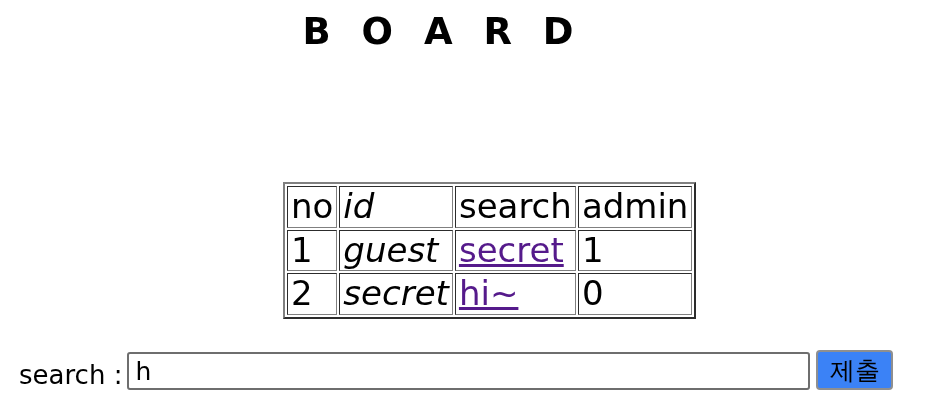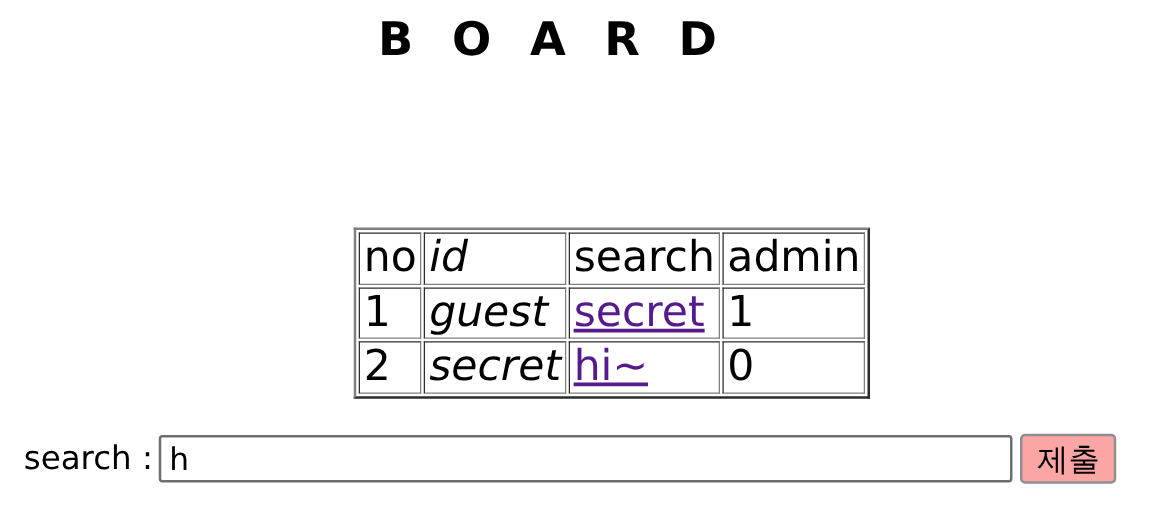--- a/index.html
+++ b/index.html
@@ -69,21 +69,21 @@
   }
 
   
   .search-form {
     position: absolute;
     left: 0;
     top: 344px;
     width: 940px;
     height: 46px;
     display: flex;
-    align-items: center;
+    align-items: flex-end;
   }
   .search-label {
     font-size: 26px;
     line-height: 30px;
     padding-left: 19px;
     padding-right: 5px;
     white-space: pre;
     color: #000000;
   }
   .search-input {
@@ -105,21 +105,21 @@
     flex: 0 0 auto;
     margin-left: 6px;
     width: 77px;
     height: 40px;
     box-sizing: border-box;
     font-family: "DejaVu Sans", "Liberation Sans", sans-serif;
     font-size: 25px;
     line-height: 1;
     text-align: center;
     color: #000000;
-    background: #fca5a5;
+    background: #3b82f6;
     border: 2px solid #8f8f8f;
     border-radius: 4px;
     cursor: pointer;
     padding: 0;
   }
 </style>
 </head>
 <body>
 
 <div class="page-title">B O A R D</div>

